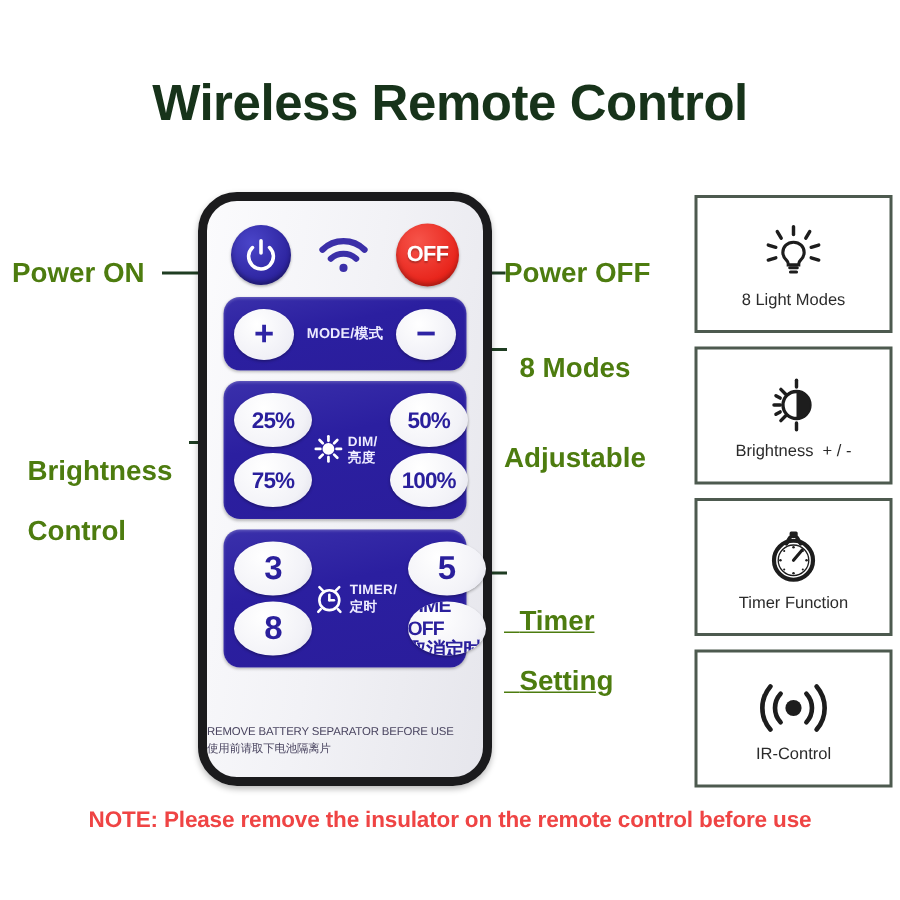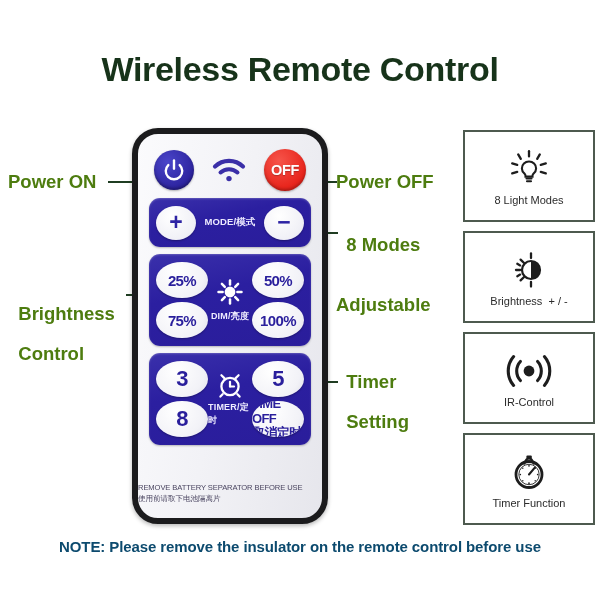--- a/index.html
+++ b/index.html
@@ -43,21 +43,21 @@
   #callout-brightness { left: 8px; top: 284px; }
   #line-brightness   { left: 126px; top: 294px; width: 32px; }
 
   #callout-power-off { left: 336px; top: 172px; text-align: right; }
   #line-power-off    { left: 303px; top: 181px; width: 34px; }
 
   #callout-modes { left: 336px; top: 215px; }
   #callout-modes .l2 { display: block; padding-left: 0px; }
   #line-modes    { left: 300px; top: 232px; width: 38px; }
 
-  #callout-timer { left: 336px; top: 352px; }
+  #callout-timer { left: 336px; top: 384px; text-decoration: underline; }
   #line-timer    { left: 300px; top: 381px; width: 38px; }
 
   
   .remote {
     position: absolute;
     left: 132px; top: 128px;
     width: 196px; height: 396px;
     background: linear-gradient(100deg,#fbfbfd 0%, #f2f2f6 48%, #e6e6ec 100%);
     border: 6px solid #1b1b1d;
     border-radius: 26px;
@@ -155,21 +155,21 @@
     overflow: hidden;
   }
   .ebtn-txt {
     color: #2a1f9c; font-weight: bold; font-size: 15px; letter-spacing: -0.6px;
   }
   .ebtn-num { font-size: 22px; }
   .ebtn-small { font-size: 13px; line-height: 1.15; text-align: left; font-weight: bold; }
   .center-cell {
     grid-row: 1 / span 2;
     grid-column: 2;
-    display: flex; flex-direction: column;
+    display: flex; flex-direction: row;
     align-items: center; justify-content: center;
     gap: 2px;
     width: 100%;
   }
   .center-label {
     color: #eeecff; font-size: 9px; font-weight: bold; letter-spacing: .2px;
   }
 
   
   .remote-footer {
@@ -207,21 +207,21 @@
     white-space: pre;
   }
 
   
   .note {
     position: absolute;
     left: 0; top: 538px; width: 600px;
     text-align: center;
     font-size: 15px;
     font-weight: bold;
-    color: #0c4a6e;
+    color: #ef4444;
     letter-spacing: -0.1px;
   }
 </style>
 </head>
 <body>
 
 <div class="page-title">Wireless Remote Control</div>
 
 <div class="callout" id="callout-power-on">Power ON</div>
 <div class="callout-line" id="line-power-on"></div>
@@ -389,33 +389,20 @@
           <line x1="24" y1="34" x2="24" y2="38.5"></line>
           <line x1="9" y1="22" x2="13.2" y2="22"></line>
           <line x1="13.6" y1="11.6" x2="16.8" y2="14.8"></line>
           <line x1="13.6" y1="32.4" x2="16.8" y2="29.2"></line>
           <line x1="10.3" y1="15.8" x2="13.1" y2="17.4"></line>
           <line x1="10.3" y1="28.2" x2="13.1" y2="26.6"></line>
         </g>
       </svg>
     </div>
     <div class="card-label">Brightness  + / -</div>
-  </div>
-
-  <div class="card">
-    <div class="card-ico">
-      <svg width="48" height="42" viewBox="0 0 48 42">
-        <circle cx="24" cy="21" r="5.4" fill="#1d1d1d"></circle>
-        <path d="M15.4 11.5a14 14 0 0 0 0 19" fill="none" stroke="#1d1d1d" stroke-width="3.1" stroke-linecap="round"></path>
-        <path d="M32.6 11.5a14 14 0 0 1 0 19" fill="none" stroke="#1d1d1d" stroke-width="3.1" stroke-linecap="round"></path>
-        <path d="M8.6 6.6a22 22 0 0 0 0 28.8" fill="none" stroke="#1d1d1d" stroke-width="3.1" stroke-linecap="round"></path>
-        <path d="M39.4 6.6a22 22 0 0 1 0 28.8" fill="none" stroke="#1d1d1d" stroke-width="3.1" stroke-linecap="round"></path>
-      </svg>
-    </div>
-    <div class="card-label">IR-Control</div>
   </div>
 
   <div class="card">
     <div class="card-ico">
       <svg width="44" height="44" viewBox="0 0 44 44">
         <circle cx="22" cy="24.5" r="13" fill="none" stroke="#1d1d1d" stroke-width="2.8"></circle>
         <circle cx="22" cy="24.5" r="10.2" fill="none" stroke="#1d1d1d" stroke-width="0.9"></circle>
         <rect x="19.4" y="5.4" width="5.4" height="4.3" rx="1" fill="#1d1d1d"></rect>
         <path d="M19.6 9.6 L17.2 13.4 M24.4 9.6 L26.8 13.4" stroke="#1d1d1d" stroke-width="2.6" stroke-linecap="round"></path>
         <line x1="22" y1="24.5" x2="27.8" y2="17.6" stroke="#1d1d1d" stroke-width="2.1" stroke-linecap="round"></line>
@@ -427,15 +414,28 @@
           <circle cx="28.2" cy="18.3" r=".7"></circle>
             <circle cx="28.2" cy="30.7" r=".7"></circle>
           <circle cx="15.8" cy="18.3" r=".7"></circle>
             <circle cx="15.8" cy="30.7" r=".7"></circle>
         </g>
       </svg>
     </div>
     <div class="card-label">Timer Function</div>
   </div>
 
+  <div class="card">
+    <div class="card-ico">
+      <svg width="48" height="42" viewBox="0 0 48 42">
+        <circle cx="24" cy="21" r="5.4" fill="#1d1d1d"></circle>
+        <path d="M15.4 11.5a14 14 0 0 0 0 19" fill="none" stroke="#1d1d1d" stroke-width="3.1" stroke-linecap="round"></path>
+        <path d="M32.6 11.5a14 14 0 0 1 0 19" fill="none" stroke="#1d1d1d" stroke-width="3.1" stroke-linecap="round"></path>
+        <path d="M8.6 6.6a22 22 0 0 0 0 28.8" fill="none" stroke="#1d1d1d" stroke-width="3.1" stroke-linecap="round"></path>
+        <path d="M39.4 6.6a22 22 0 0 1 0 28.8" fill="none" stroke="#1d1d1d" stroke-width="3.1" stroke-linecap="round"></path>
+      </svg>
+    </div>
+    <div class="card-label">IR-Control</div>
+  </div>
+
 </div>
 
 <div class="note">NOTE: Please remove the insulator on the remote control before use</div>
 
 </body></html>

